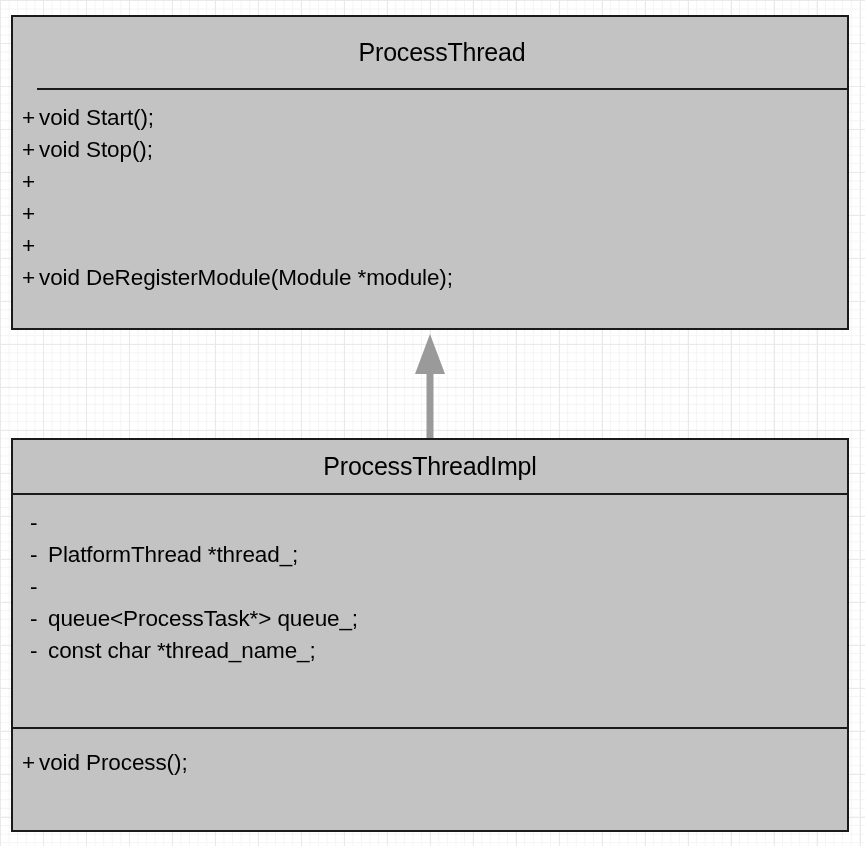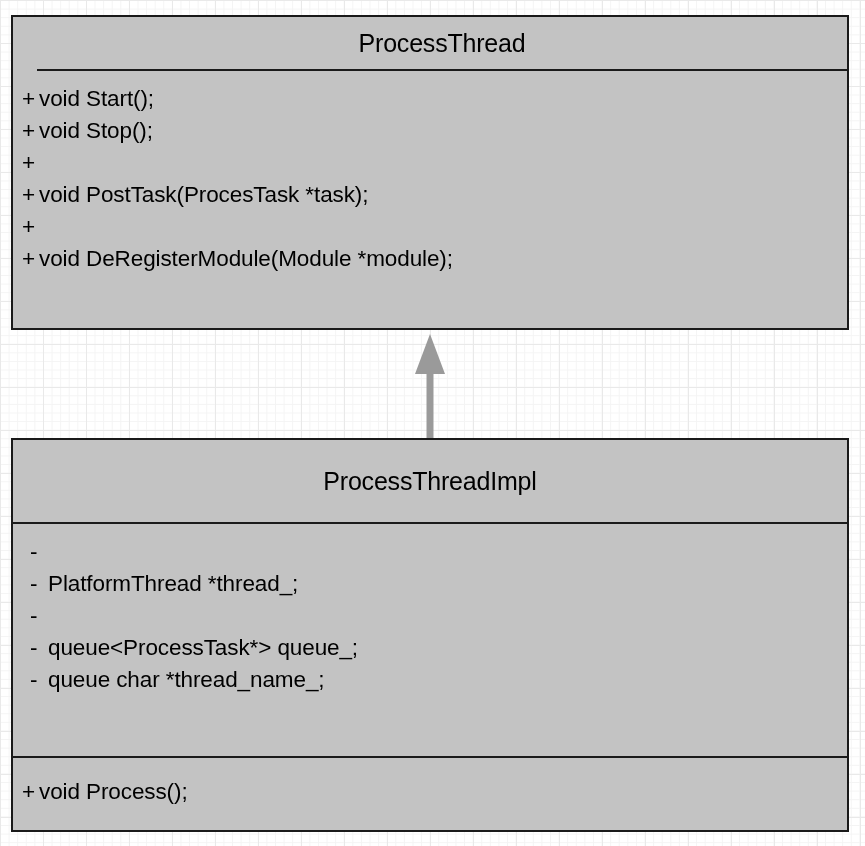--- a/index.html
+++ b/index.html
@@ -93,41 +93,40 @@
     pointer-events: none;
   }
 </style>
 </head>
 <body>
 
 <div id="canvas">
 
   <div class="uml-class" id="class-0" style="left:11px; top:15px; width:838px; height:315px;">
 
-    <div class="uml-title" style="height:54px;margin-left:24px;">ProcessThread</div>
+    <div class="uml-title" style="height:73px;margin-left:24px;">ProcessThread</div>
 
     <div class="uml-compartment" style="flex:1 1 auto;">
 
       <div class="uml-member">
         <span class="vis">+</span>
         <span class="sig">void Start();</span>
       </div>
 
       <div class="uml-member">
         <span class="vis">+</span>
         <span class="sig">void Stop();</span>
       </div>
 
       <div class="uml-member">
         <span class="vis">+</span>
       </div>
 
       <div class="uml-member">
         <span class="vis">+</span>
-        <span class="sig">void PostTask(ProcesTask *task);</span>
       </div>
 
       <div class="uml-member">
         <span class="vis">+</span>
       </div>
 
       <div class="uml-member">
         <span class="vis">+</span>
         <span class="sig">void DeRegisterModule(Module *module);</span>
       </div>
@@ -135,21 +134,21 @@
     </div>
   </div>
 
   <svg class="uml-arrow" style="left:404px; top:330px; width:52px; height:110px;" viewBox="0 0 52 110">
     <line x1="26" y1="110" x2="26" y2="40" stroke="#9a9a9a" stroke-width="7"></line>
     <polygon points="26,4 41,44 11,44" fill="#9a9a9a"></polygon>
   </svg>
 
   <div class="uml-class" id="class-1" style="left:11px; top:438px; width:838px; height:394px;">
 
-    <div class="uml-title" style="height:84px;">ProcessThreadImpl</div>
+    <div class="uml-title" style="height:55px;">ProcessThreadImpl</div>
 
     <div class="uml-compartment" style="height:232px;">
 
       <div class="uml-member">
         <span class="vis minus">-</span>
       </div>
 
       <div class="uml-member">
         <span class="vis minus">-</span>
         <span class="sig">PlatformThread *thread_;</span>
@@ -159,21 +158,21 @@
         <span class="vis minus">-</span>
       </div>
 
       <div class="uml-member">
         <span class="vis minus">-</span>
         <span class="sig">queue&lt;ProcessTask*&gt; queue_;</span>
       </div>
 
       <div class="uml-member">
         <span class="vis minus">-</span>
-        <span class="sig">queue char *thread_name_;</span>
+        <span class="sig">const char *thread_name_;</span>
       </div>
 
     </div>
 
     <div class="uml-compartment" style="flex:1 1 auto; padding-top:18px;">
 
       <div class="uml-member">
         <span class="vis">+</span>
         <span class="sig">void Process();</span>
       </div>

